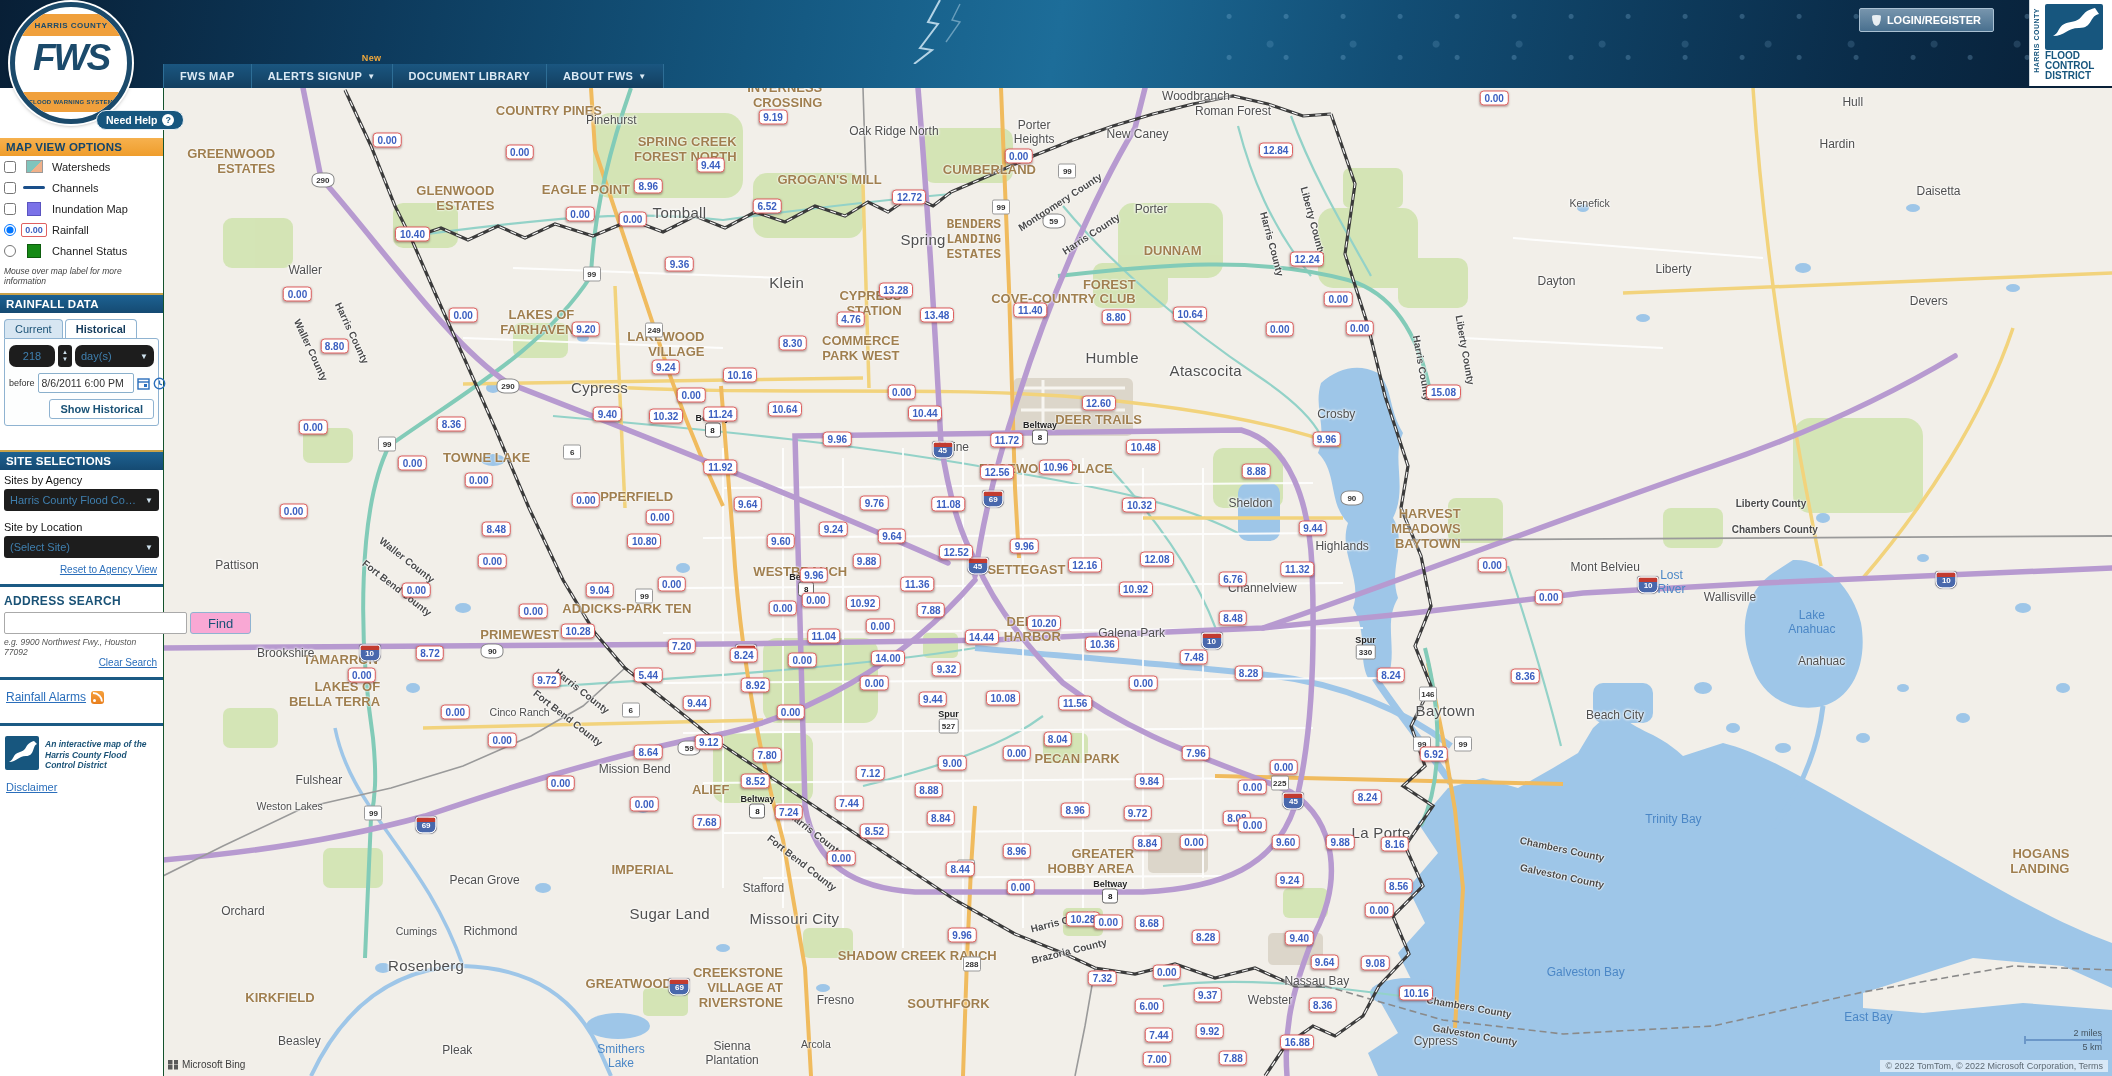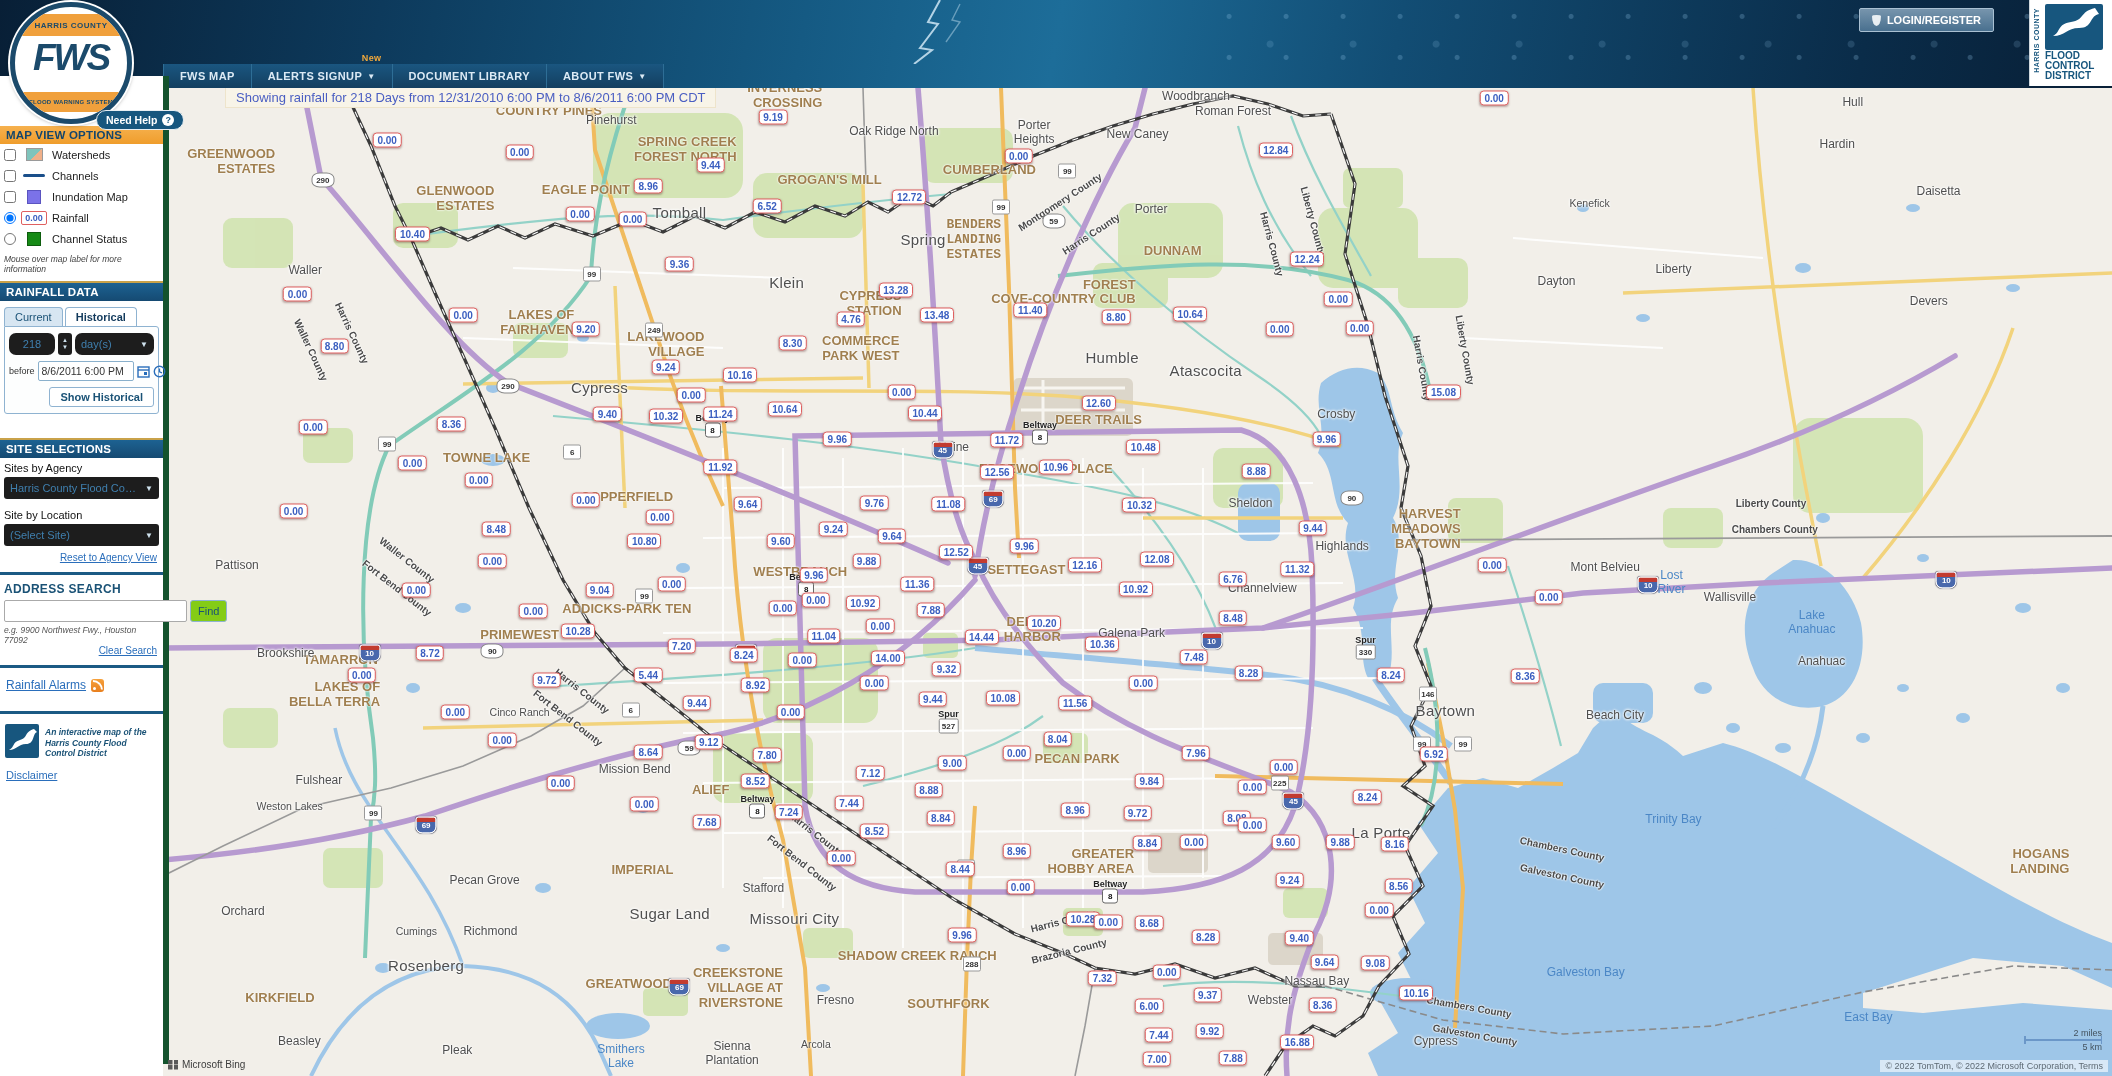--- a/index.html
+++ b/index.html
@@ -42,22 +42,22 @@
   .fwslogo .band.b{bottom:7px;height:20px;font-size:6px;line-height:20px;letter-spacing:.3px}
   .fwslogo .fws{position:absolute;left:0;top:30px;width:100%;text-align:center;
     font-size:37px;font-weight:bold;font-style:italic;color:#1b4a6b;letter-spacing:-2px}
   .needhelp{position:absolute;left:96px;top:110px;z-index:11;background:#17567e;color:#fff;
     font-size:10.5px;font-weight:bold;padding:3px 9px;border-radius:10px;border:1px solid #e8eef2;
     display:flex;align-items:center;gap:5px;cursor:pointer;white-space:nowrap}
   .qmark{display:inline-block;width:12px;height:12px;border-radius:50%;background:#fff;color:#17567e;
     font-size:9px;line-height:12px;text-align:center;font-weight:bold}
 
   
-  .sidebar{position:absolute;left:0;top:76px;width:163px;height:988px;background:#fff;z-index:5;
-    border-right:6px solid #14532d;font-size:11px;color:#222}
+  .sidebar{position:absolute;left:0;top:88px;width:163px;height:988px;background:#fff;z-index:5;
+    border-right:1px solid #14532d;font-size:11px;color:#222}
   .sect-orange{margin-top:50px;background:linear-gradient(#f6b14e,#ef9d2c);color:#13456b;
     font-weight:bold;font-size:11.5px;padding:3px 6px;letter-spacing:.2px}
   .sect-navy{background:linear-gradient(#1d6292,#154a72);color:#fff;font-weight:bold;font-size:11.5px;
     padding:3px 6px;border-top:2px solid #c9a24a;letter-spacing:.2px}
   .mv-row{display:flex;align-items:center;height:21px;padding:0 4px;gap:6px}
   .mv-row input{margin:0;width:12px;height:12px}
   .mv-ic{width:24px;display:flex;justify-content:center}
   .ic-watersheds{width:15px;height:11px;border:1px solid #9a9a9a;background:linear-gradient(135deg,#7fc4bc 0 55%,#f0b089 55%)}
   .ic-channels{width:22px;height:3px;background:#1a4f8a;border-radius:2px}
   .ic-inundation{width:12px;height:12px;background:#7b72e8;border:1px solid #5a54c0}
@@ -83,22 +83,22 @@
   .showbtn{display:block;margin-left:auto;background:#fff;border:1px solid #8fb3d1;border-radius:3px;
     color:#1a5276;font-weight:bold;font-size:11px;padding:3px 10px;cursor:pointer}
   .sb-label{padding:4px 4px 2px;font-size:11px;color:#111}
   .darksel{margin:1px 4px 6px;height:22px;background:#1d1d1d;border-radius:3px;color:#3f7fae;
     font-size:11px;display:flex;align-items:center;padding:0 6px;cursor:pointer}
   .rightlink{display:block;text-align:right;margin:0 6px 8px;color:#2a6ebb;font-size:10px;
     text-decoration:underline;cursor:pointer}
   .addr-title{color:#1a5276;font-weight:bold;font-size:12px;padding:7px 4px 4px;letter-spacing:.3px}
   .addr-row{display:flex;gap:3px;padding:0 4px}
   .addr-input{flex:1;height:18px;border:1px solid #aaa;border-radius:2px}
-  .findbtn{background:#84cc16;border:1px solid #8fb3d1;border-radius:3px;color:#1a5276;font-size:11px;
-    padding:1px 7px;cursor:pointer}
+  .findbtn{background:#f9a8d4;border:1px solid #8fb3d1;border-radius:3px;color:#1a5276;font-size:13px;
+    padding:1px 17px;cursor:pointer}
   .addr-hint{font-style:italic;font-size:8.5px;color:#555;padding:3px 4px 0}
   .divider{border-top:3px solid #1b5a84;margin:9px 0 0}
   .alarms{padding:10px 6px;display:flex;align-items:center;gap:5px}
   .alarms a{color:#2a6ebb;font-size:12px;text-decoration:underline;cursor:pointer}
   .rss{width:13px;height:13px;border-radius:3px;background:linear-gradient(#f6a13c,#e87f1e);position:relative}
   .rss:before{content:"";position:absolute;left:2px;bottom:2px;width:3px;height:3px;background:#fff;border-radius:50%}
   .rss:after{content:"";position:absolute;left:2px;bottom:2px;width:8px;height:8px;
     border:2px solid #fff;border-left:none;border-bottom:none;border-radius:0 10px 0 0;clip-path:inset(0 0 0 0)}
   .sb-footer{padding:10px 5px;display:flex;gap:6px;align-items:flex-start}
   .minilogo{width:34px;height:34px;background:#17567e;border-radius:2px;flex:none;position:relative;overflow:hidden}
@@ -507,21 +507,20 @@
       </g>
       <g stroke="#ffffff" stroke-width="1.1" stroke-dasharray="6 6">
         <path d="M182,2 L208,58 L232,118 L248,150 L272,205 L302,272 L332,340 L366,420 L400,492 L432,545 L462,580 L502,612 L552,652 L612,692 L672,732 L732,772 L792,812 L852,846 L902,866 L932,880 L972,886 L1012,876 L1052,890 L1092,880 L1132,898 L1162,898"></path>
         <path d="M248,150 L278,140 L305,152 L335,138 L362,150 L392,136 L430,148 L468,132 L500,144 L532,128 L562,140 L592,124 L622,134 L652,118 L682,128 L705,114 L725,124 L748,108 L770,118 L788,104"></path>
         <path d="M788,104 L830,86 L870,68 L910,52 L950,38 L990,26 L1030,16 L1070,8 L1105,16 L1140,28 L1168,26"></path>
         <path d="M1168,26 L1192,96 L1182,166 L1205,238 L1222,308 L1245,378 L1238,420 L1258,468 L1268,518 L1252,558 L1268,598 L1248,638 L1262,678 L1240,698 L1270,718 L1242,758 L1260,798 L1230,828 L1246,866 L1216,898 L1200,928 L1172,948 L1150,938 L1122,958 L1102,988"></path>
       </g>
     </g>
   </svg>
 
-  <div class="statusbar">Showing rainfall for 218 Days from 12/31/2010 6:00 PM to 8/6/2011 6:00 PM CDT</div>
   <div class="labels">
       <div class="rain" style="left: 11.5%; top: 5.3%;">0.00</div>
       <div class="rain" style="left: 18.3%; top: 6.5%;">0.00</div>
       <div class="rain" style="left: 28.1%; top: 7.8%;">9.44</div>
       <div class="rain" style="left: 24.9%; top: 9.9%;">8.96</div>
       <div class="rain" style="left: 21.4%; top: 12.8%;">0.00</div>
       <div class="rain" style="left: 24.1%; top: 13.3%;">0.00</div>
       <div class="rain" style="left: 31%; top: 11.9%;">6.52</div>
       <div class="rain" style="left: 12.8%; top: 14.8%;">10.40</div>
       <div class="rain" style="left: 26.5%; top: 17.8%;">9.36</div>

